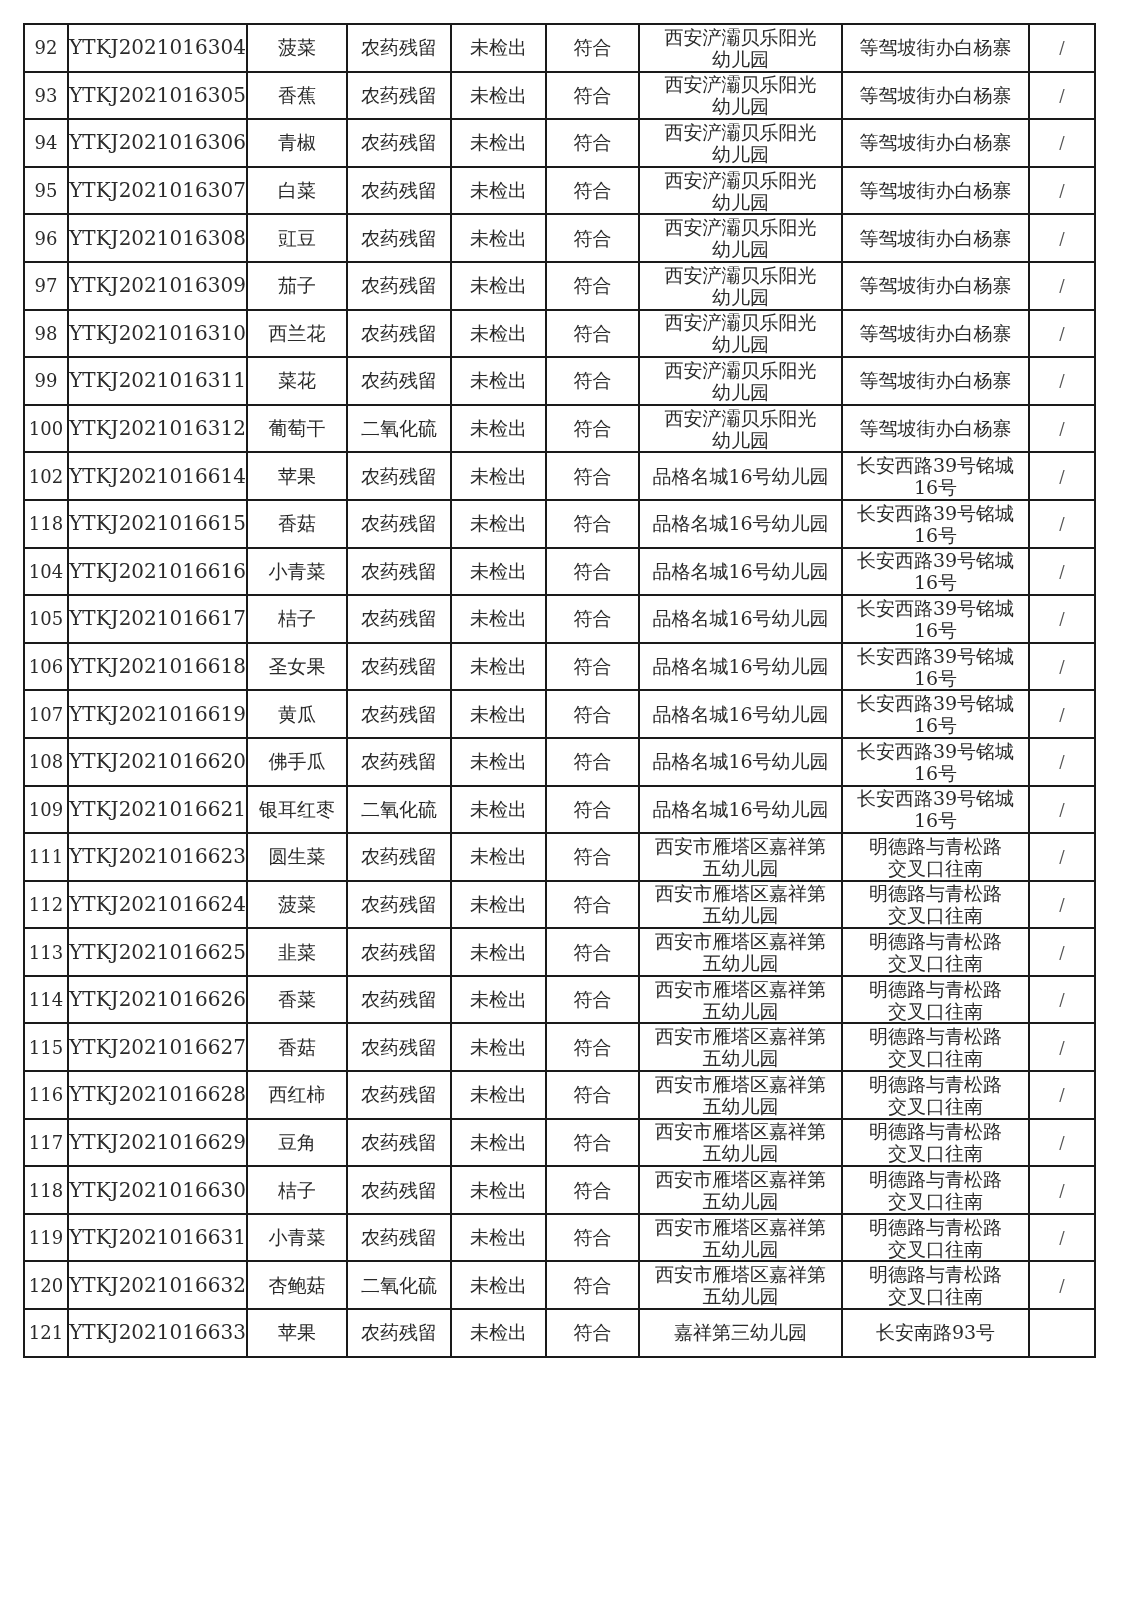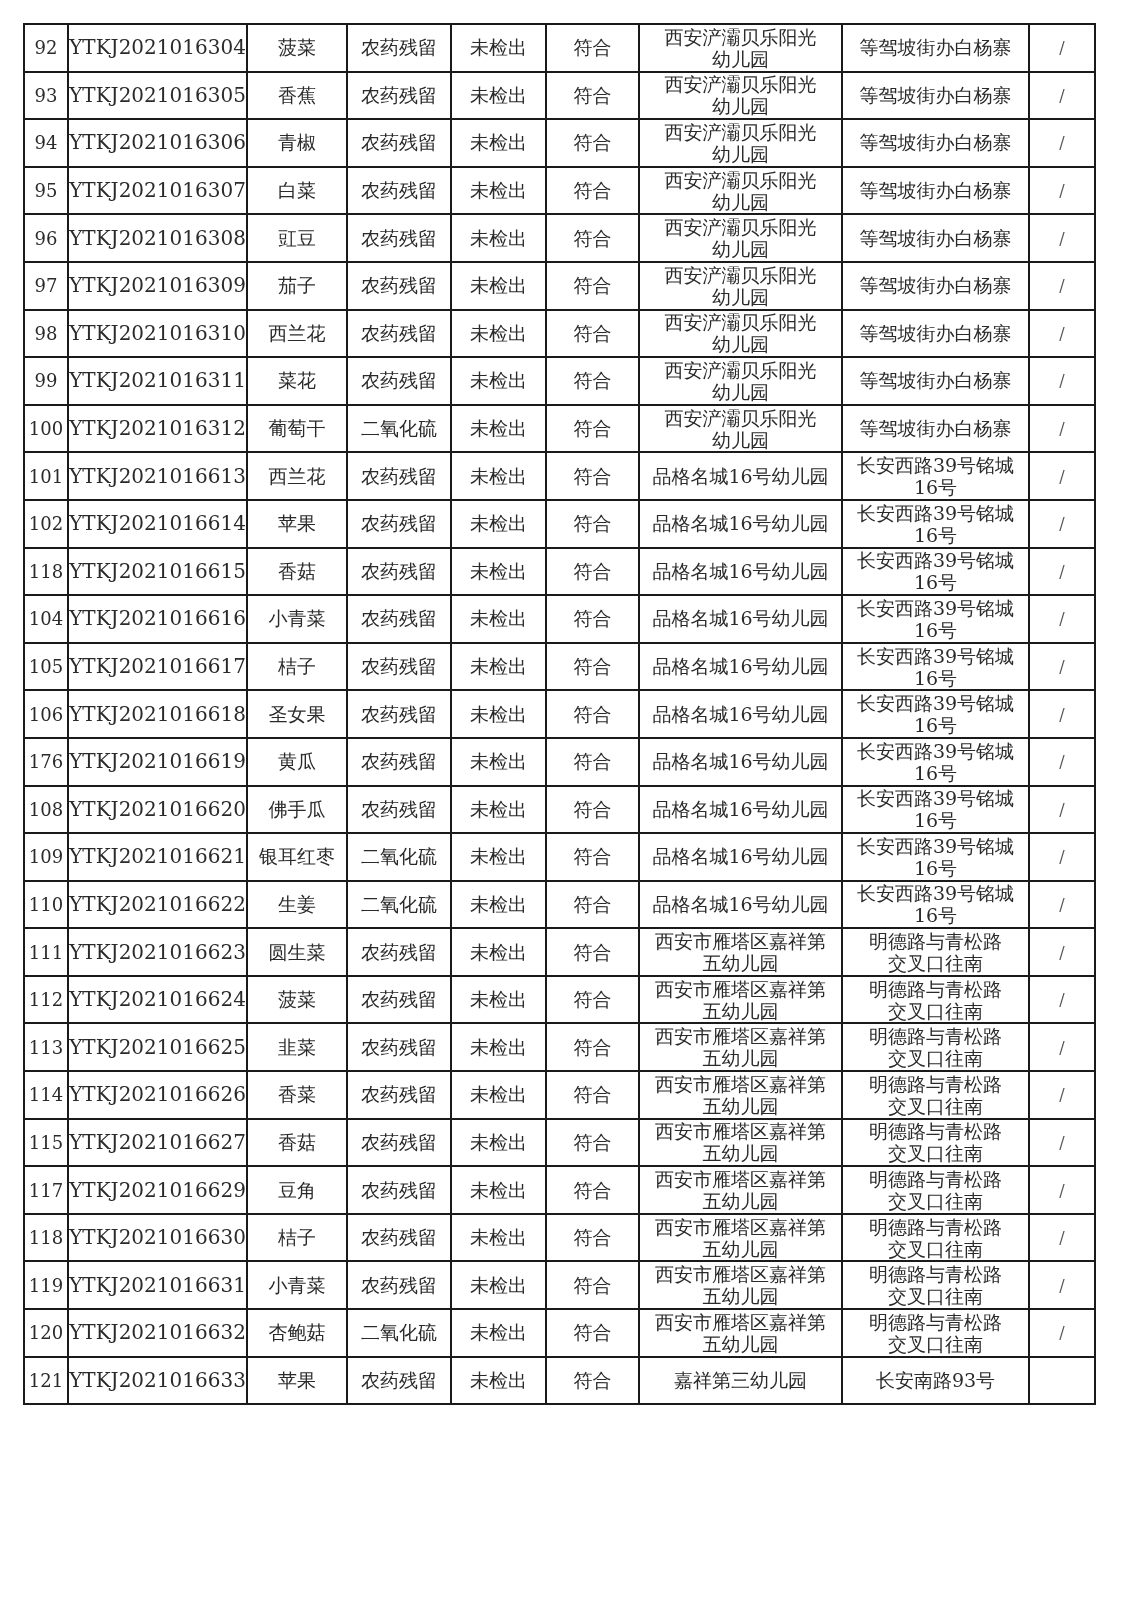--- a/index.html
+++ b/index.html
@@ -151,34 +151,20 @@
         <td>未检出</td>
         <td>符合</td>
         <td class="wrap">
           <span>西安浐灞贝乐阳光</span>
           <span>幼儿园</span>
         </td>
         <td>等驾坡街办白杨寨</td>
         <td class="slash">/</td>
       </tr>
       <tr>
-        <td class="c0">101</td>
-        <td class="c1">YTKJ2021016613</td>
-        <td>西兰花</td>
-        <td>农药残留</td>
-        <td>未检出</td>
-        <td>符合</td>
-        <td>品格名城16号幼儿园</td>
-        <td class="wrap">
-          <span>长安西路39号铭城</span>
-          <span>16号</span>
-        </td>
-        <td class="slash">/</td>
-      </tr>
-      <tr>
         <td class="c0">102</td>
         <td class="c1">YTKJ2021016614</td>
         <td>苹果</td>
         <td>农药残留</td>
         <td>未检出</td>
         <td>符合</td>
         <td>品格名城16号幼儿园</td>
         <td class="wrap">
           <span>长安西路39号铭城</span>
           <span>16号</span>
@@ -235,21 +221,21 @@
         <td>未检出</td>
         <td>符合</td>
         <td>品格名城16号幼儿园</td>
         <td class="wrap">
           <span>长安西路39号铭城</span>
           <span>16号</span>
         </td>
         <td class="slash">/</td>
       </tr>
       <tr>
-        <td class="c0">176</td>
+        <td class="c0">107</td>
         <td class="c1">YTKJ2021016619</td>
         <td>黄瓜</td>
         <td>农药残留</td>
         <td>未检出</td>
         <td>符合</td>
         <td>品格名城16号幼儿园</td>
         <td class="wrap">
           <span>长安西路39号铭城</span>
           <span>16号</span>
         </td>
@@ -277,34 +263,20 @@
         <td>未检出</td>
         <td>符合</td>
         <td>品格名城16号幼儿园</td>
         <td class="wrap">
           <span>长安西路39号铭城</span>
           <span>16号</span>
         </td>
         <td class="slash">/</td>
       </tr>
       <tr>
-        <td class="c0">110</td>
-        <td class="c1">YTKJ2021016622</td>
-        <td>生姜</td>
-        <td>二氧化硫</td>
-        <td>未检出</td>
-        <td>符合</td>
-        <td>品格名城16号幼儿园</td>
-        <td class="wrap">
-          <span>长安西路39号铭城</span>
-          <span>16号</span>
-        </td>
-        <td class="slash">/</td>
-      </tr>
-      <tr>
         <td class="c0">111</td>
         <td class="c1">YTKJ2021016623</td>
         <td>圆生菜</td>
         <td>农药残留</td>
         <td>未检出</td>
         <td>符合</td>
         <td class="wrap">
           <span>西安市雁塔区嘉祥第</span>
           <span>五幼儿园</span>
         </td>
@@ -362,20 +334,37 @@
         <td class="wrap">
           <span>明德路与青松路</span>
           <span>交叉口往南</span>
         </td>
         <td class="slash">/</td>
       </tr>
       <tr>
         <td class="c0">115</td>
         <td class="c1">YTKJ2021016627</td>
         <td>香菇</td>
+        <td>农药残留</td>
+        <td>未检出</td>
+        <td>符合</td>
+        <td class="wrap">
+          <span>西安市雁塔区嘉祥第</span>
+          <span>五幼儿园</span>
+        </td>
+        <td class="wrap">
+          <span>明德路与青松路</span>
+          <span>交叉口往南</span>
+        </td>
+        <td class="slash">/</td>
+      </tr>
+      <tr>
+        <td class="c0">116</td>
+        <td class="c1">YTKJ2021016628</td>
+        <td>西红柿</td>
         <td>农药残留</td>
         <td>未检出</td>
         <td>符合</td>
         <td class="wrap">
           <span>西安市雁塔区嘉祥第</span>
           <span>五幼儿园</span>
         </td>
         <td class="wrap">
           <span>明德路与青松路</span>
           <span>交叉口往南</span>

